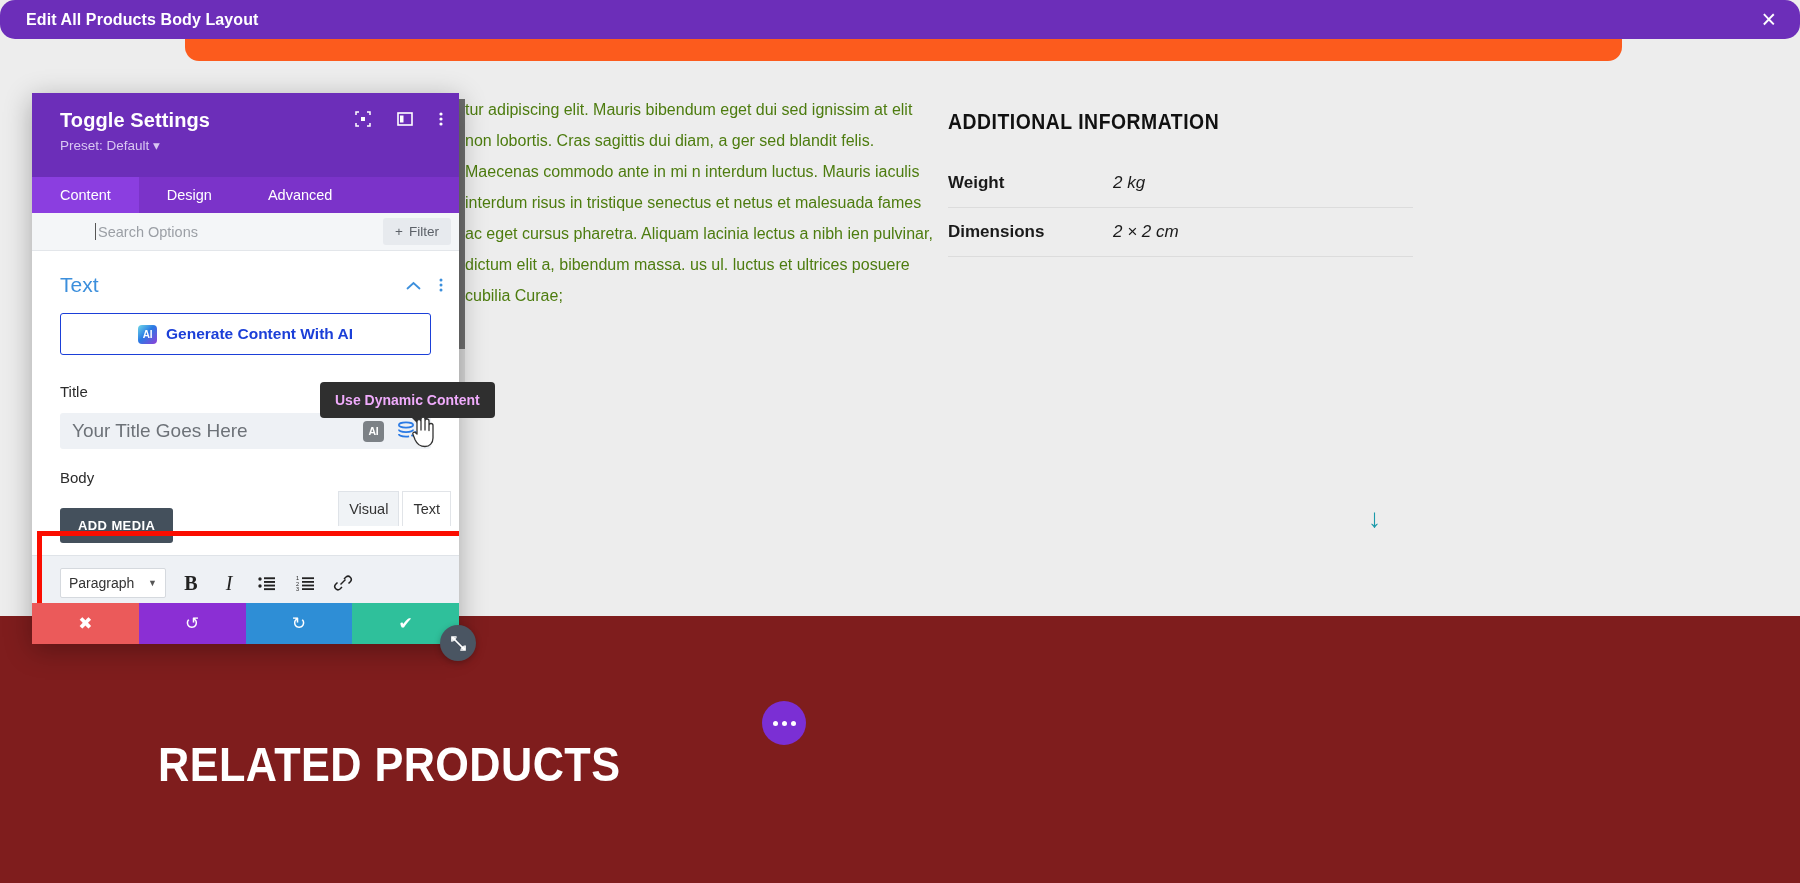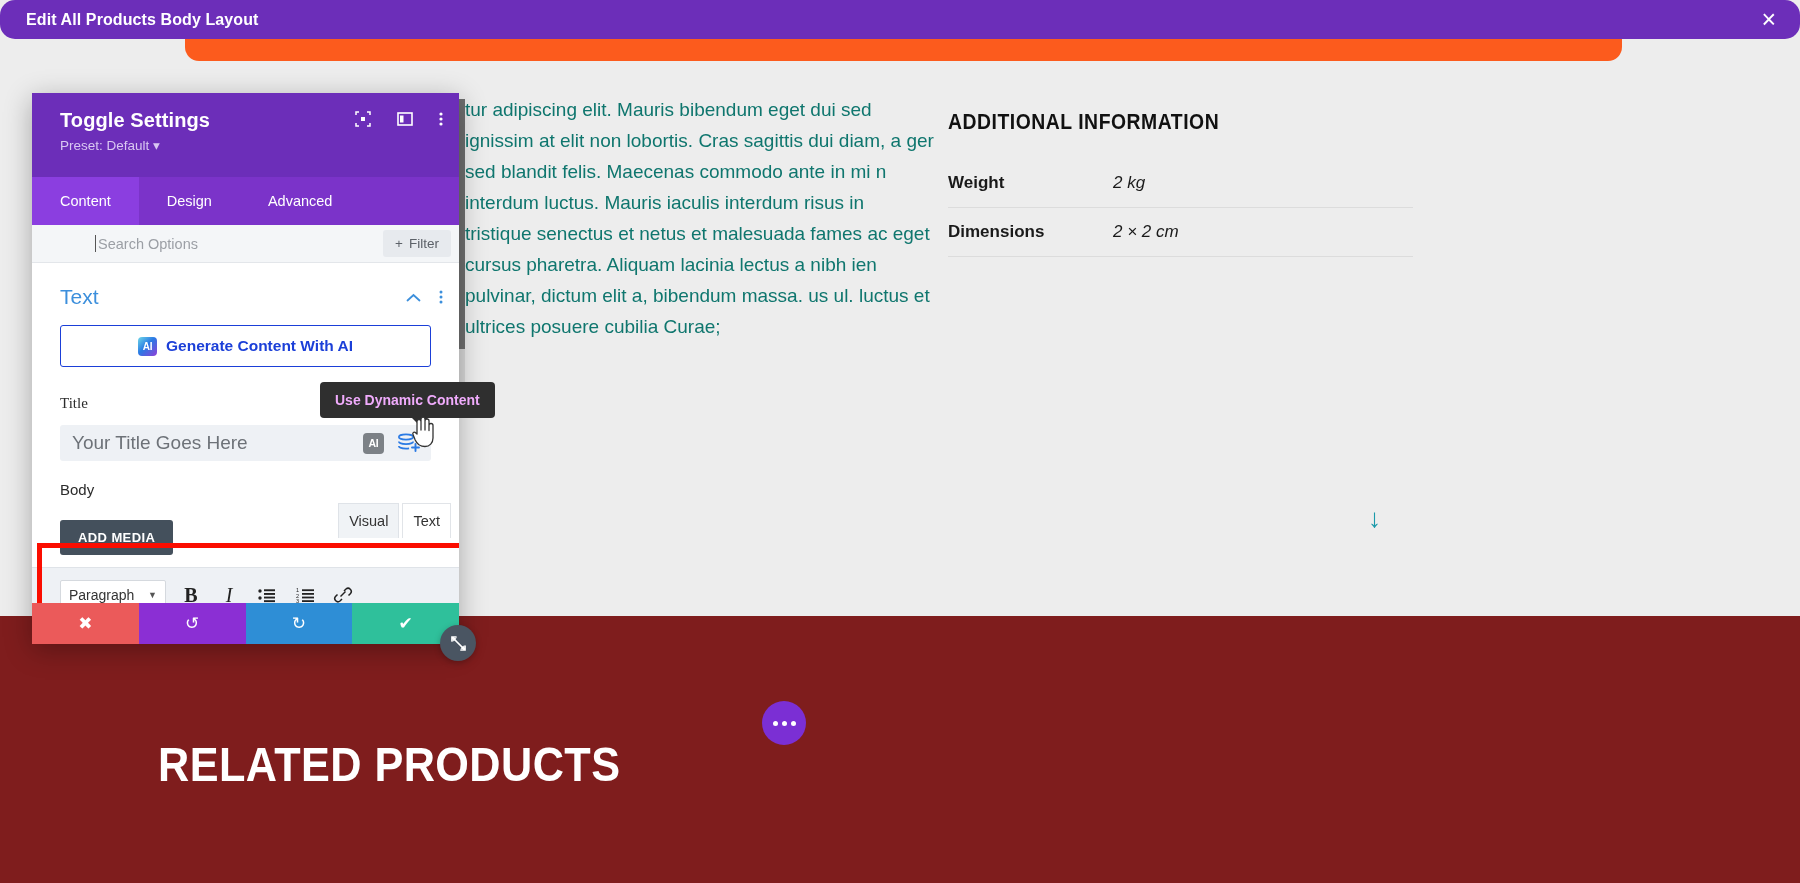--- a/index.html
+++ b/index.html
@@ -44,21 +44,21 @@
     border-bottom-left-radius: 14px;
     border-bottom-right-radius: 14px;
   }
 
   
   #body-col {
     position: absolute; left: 465px; top: 55px;
     width: 470px;
   }
   #body-col p {
-    font-size: 19px; line-height: 31px; color: #0f766e;
+    font-size: 16px; line-height: 31px; color: #4d7c0f;
     font-family: "Liberation Sans", sans-serif;
   }
   #col-scrollbar {
     position: absolute; left: 456px; top: 60px;
     width: 9px; height: 290px;
     background: #d8d8d8;
   }
   #col-scrollbar .thumb {
     position: absolute; left: 0; top: 0;
     width: 9px; height: 250px; background: #6f6f6f;
@@ -135,21 +135,21 @@
   #modal-head .h-preset {
     color: #d9c7f2; font-size: 13.5px; margin-top: 5px;
   }
   #modal-head .h-icons {
     position: absolute; right: 16px; top: 18px;
     display: flex; align-items: center; gap: 26px;
   }
   .hicon { color: #fff; cursor: pointer; display: flex; }
 
   #modal-tabs {
-    display: flex; background: #7b33c9; height: 48px;
+    display: flex; background: #7b33c9; height: 36px;
   }
   #modal-tabs .tab {
     flex: 0 0 auto; padding: 0 28px;
     display: flex; align-items: center; justify-content: center;
     color: #fff; font-size: 14.5px; cursor: pointer;
   }
   #modal-tabs .tab.active { background: #8b3ee0; }
 
   #search-row {
     height: 38px; display: flex; align-items: center;
@@ -202,21 +202,21 @@
 
   
   #red-box {
     position: absolute; left: 5px; top: 280px;
     width: 496px; height: 88px;
     border: 5px solid #fb0d00;
     z-index: 25; pointer-events: none;
   }
 
   #title-group { padding: 28px 28px 0 28px; }
-  #title-group .lbl { font-size: 15px; color: #2b2b2b; font-family: Liberation Serif, serif; }
+  #title-group .lbl { font-size: 15px; color: #2b2b2b; }
   #title-field {
     margin-top: 13px; height: 36px; background: #eef1f5;
     border-radius: 3px; display: flex; align-items: center;
     padding: 0 10px 0 12px;
   }
   #title-field input {
     flex: 1; border: 0; background: transparent; outline: none;
     font-size: 19px; color: #4a4a4a;
     font-family: "Liberation Sans", sans-serif;
   }

